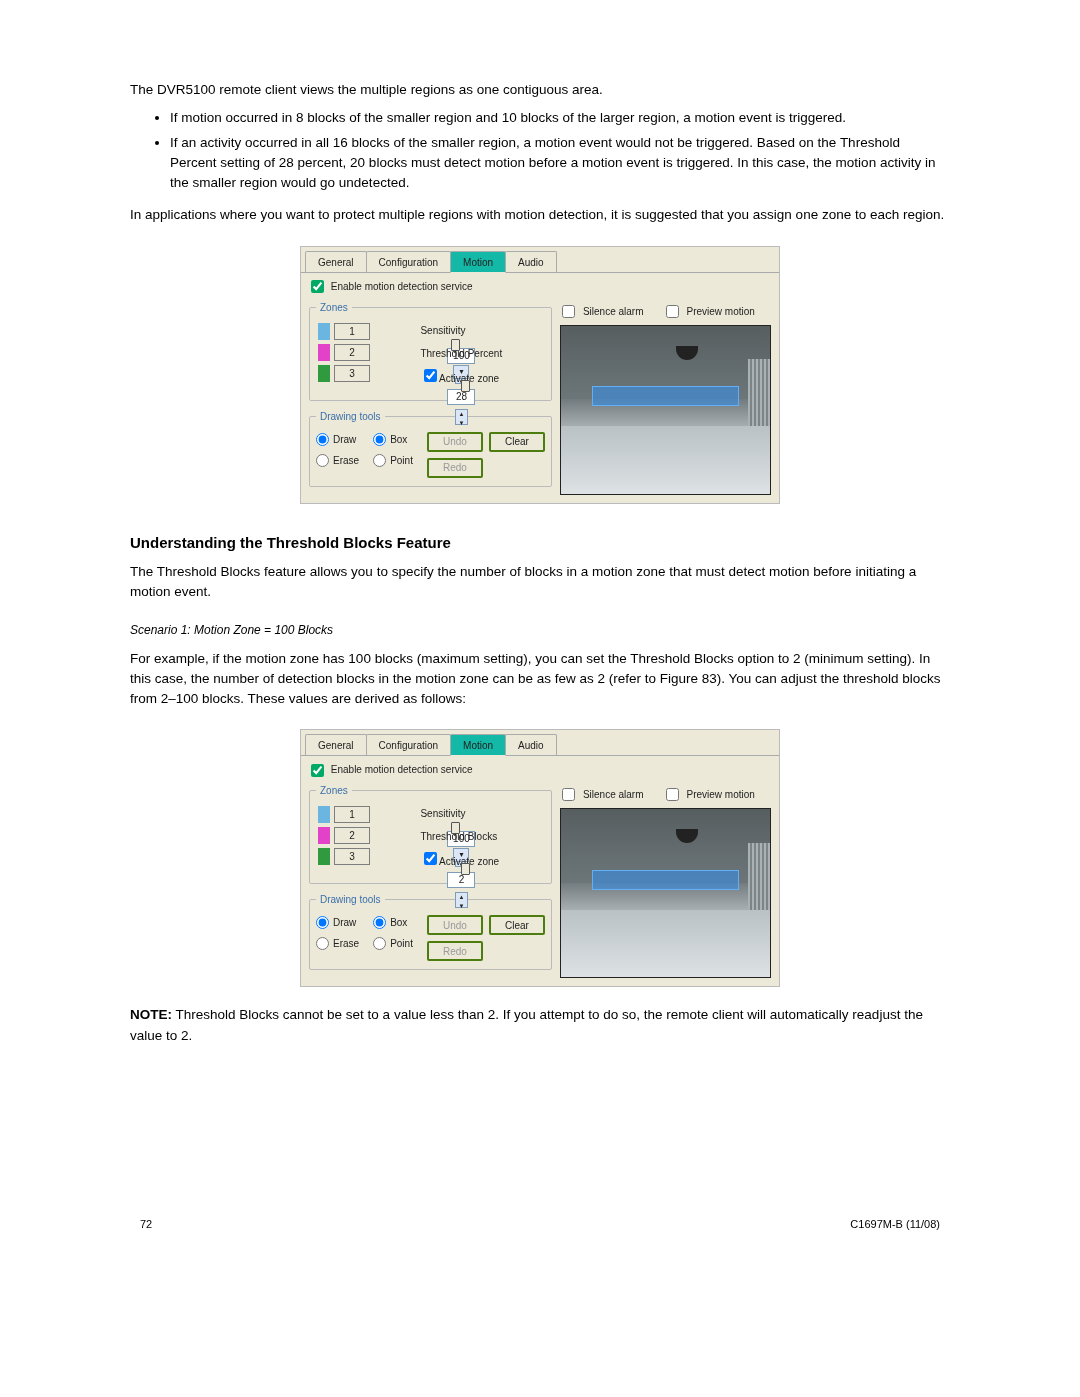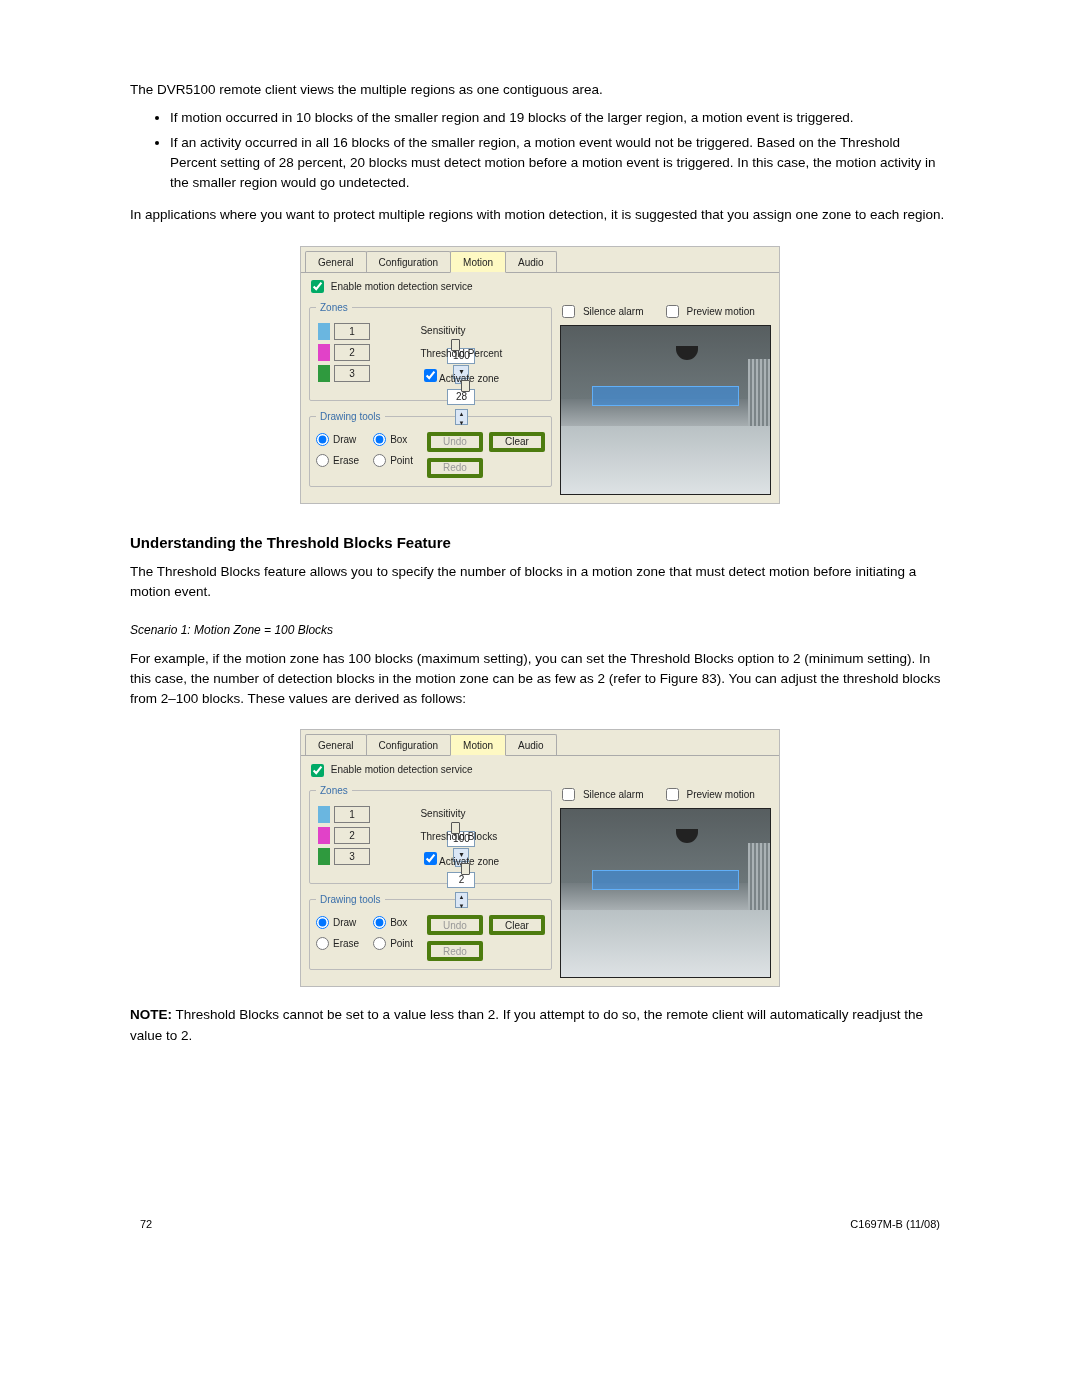--- a/index.html
+++ b/index.html
@@ -37,21 +37,21 @@
   .tabs { display: flex; align-items: flex-end; border-bottom: 1px solid #aaa; padding: 4px 4px 0 4px; }
   .tab {
     padding: 3px 12px 2px 12px;
     border: 1px solid #aaa;
     border-bottom: none;
     background: #ece9d8;
     border-radius: 2px 2px 0 0;
     margin-right: -1px;
     position: relative;
   }
-  .tab.active { background: #fef9c3; z-index: 2; border-bottom: 1px solid #ece9d8; margin-bottom: -1px; }
+  .tab.active { background: #14b8a6; z-index: 2; border-bottom: 1px solid #ece9d8; margin-bottom: -1px; }
   .enable-row { padding: 6px 10px 4px 10px; }
   .enable-row input[type=checkbox]{ vertical-align: middle; margin-right: 4px; accent-color: #0a6; }
   .pane-body { display: flex; padding: 2px 8px 8px 8px; gap: 8px; }
   .left-col { flex: 0 0 233px; }
   .right-col { flex: 1; }
 
   fieldset.grp { border: 1px solid #bbb; border-radius: 2px; padding: 8px 6px 8px 6px; margin: 0 0 8px 0; }
   fieldset.grp > legend { color: #3a6faa; padding: 0 4px; font-size: 10px; }
 
   .zones-inner { display: flex; gap: 8px; align-items: flex-start; }
@@ -82,21 +82,21 @@
   .spinner { width:13px; height:16px; display:flex; flex-direction:column; border:1px solid #7f9db9; background:#dbe7f6; font-size:6px;}
   .spinner div{flex:1; display:flex; align-items:center; justify-content:center;}
 
   .drawtools-inner{ display: flex; gap: 14px; align-items:flex-start; }
   .radio-col { display:flex; flex-direction:column; gap:6px; font-size:10px;}
   .radio-col label{ display:flex; align-items:center; gap:4px;}
   .radio-col input[type=radio]{ margin:0; }
   .btn-col { display:flex; flex-direction:column; gap:6px;}
   .btn-col .row{display:flex; gap:6px;}
   .winbtn{
-    min-width:56px; height:20px; border:4px solid #4d7c0f; border-radius:2px;
+    min-width:56px; height:20px; border:2px solid #4d7c0f; border-radius:2px;
     background:#ece9d8; font-size:10px;
     display:inline-flex; align-items:center; justify-content:center;
   }
   .winbtn.disabled{ color:#999; }
 
   .right-top { display:flex; gap:22px; padding: 4px 0 6px 2px; font-size:10px; }
   .right-top label{ display:flex; align-items:center; gap:8px; }
   .preview {
     width: 100%; height: 170px; position: relative; overflow: hidden;
     border:1px solid #222;
@@ -114,21 +114,21 @@
     background: linear-gradient(#b9c1c4,#dde2e4);}
   .preview .camdome{ position:absolute; left:55%; top:12%; width:22px; height:14px; background:#222; border-radius:0 0 12px 12px;}
 
   .footer { display:flex; justify-content:space-between; margin-top: 170px; font-size: 11px; padding: 0 10px;}
 </style>
 </head>
 <body>
 
 <p class="para">The DVR5100 remote client views the multiple regions as one contiguous area.</p>
 <ul class="bullets">
-  <li>If motion occurred in 10 blocks of the smaller region and 19 blocks of the larger region, a motion event is triggered.</li>
+  <li>If motion occurred in 8 blocks of the smaller region and 10 blocks of the larger region, a motion event is triggered.</li>
   <li>If an activity occurred in all 16 blocks of the smaller region, a motion event would not be triggered. Based on the Threshold Percent setting of 28 percent, 20 blocks must detect motion before a motion event is triggered. In this case, the motion activity in the smaller region would go undetected.</li>
 </ul>
 <p class="para">In applications where you want to protect multiple regions with motion detection, it is suggested that you assign one zone to each region.</p>
 
 <div class="figure-wrap">
   <div class="ui-panel">
     <div class="tabs">
       <div class="tab">General</div>
       <div class="tab">Configuration</div>
       <div class="tab active">Motion</div>

